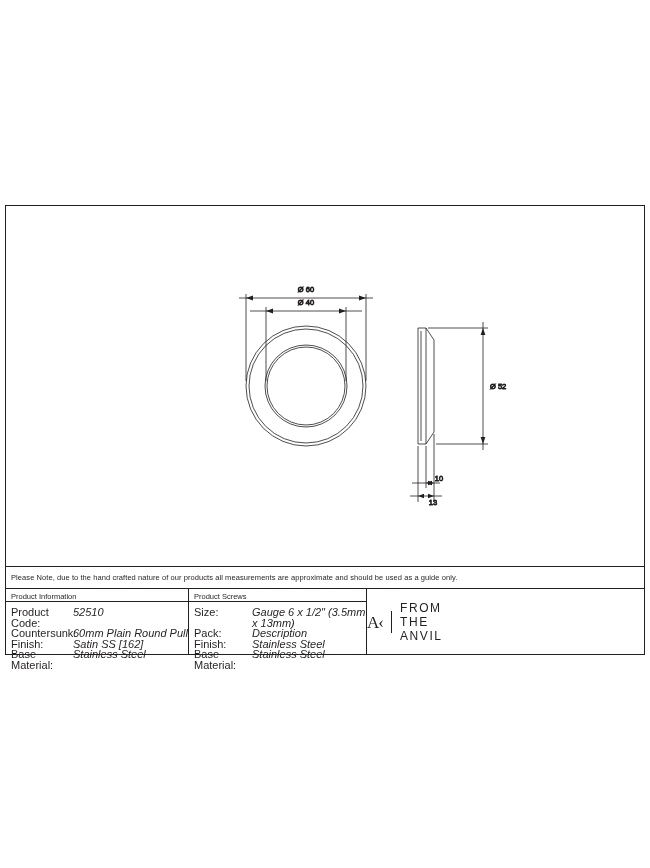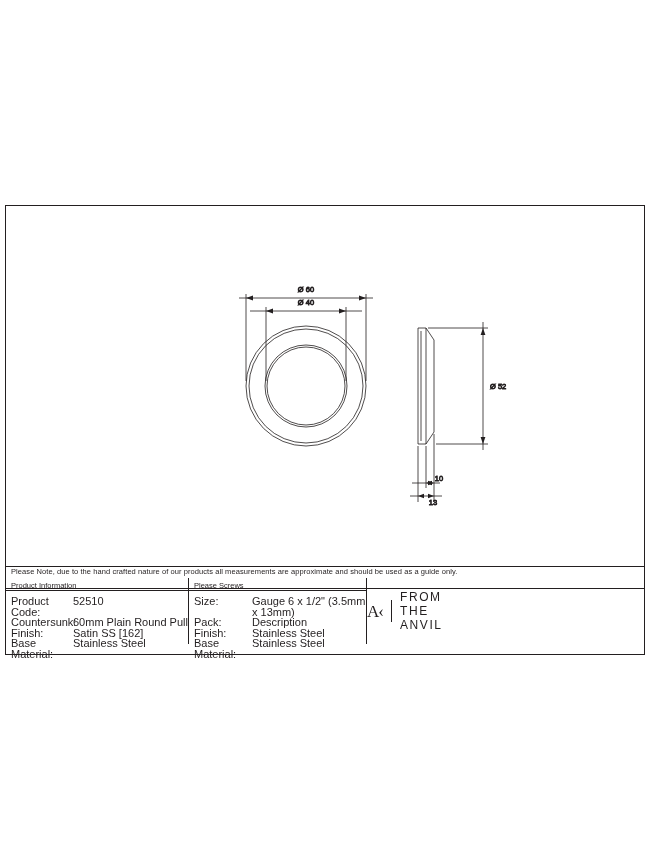--- a/index.html
+++ b/index.html
@@ -39,33 +39,33 @@
   .note-row {
     position: absolute;
     left: 0;
     top: 360px;
     width: 638px;
     height: 23px;
     border-top: 1px solid #231f20;
     border-bottom: 1px solid #231f20;
     box-sizing: border-box;
     display: flex;
-    align-items: flex-start;
+    align-items: center;
   }
   .note-row .note-text {
     font-size: 7.5px;
     padding-left: 5px;
     letter-spacing: 0.01em;
   }
 
   
   .table-row {
     position: absolute;
     left: 0;
-    top: 372px;
+    top: 383px;
     width: 638px;
     height: 66px;
     display: flex;
     align-items: flex-end;
   }
   .col {
     box-sizing: border-box;
     height: 100%;
     position: relative;
   }
@@ -83,21 +83,21 @@
   }
   .col-body {
     padding: 5px 0 0 5px;
     font-size: 11px;
     line-height: 10.5px;
   }
   .kv {
     display: flex;
   }
   .kv .k { width: 62px; flex: none; }
-  .kv .v { flex: 1; }
+  .kv .v { flex: 1; font-style: italic; }
   .kv-fix .k { width: 58px; }
   .plain { display: block; }
 
   
   .logo-cell {
     display: flex;
     align-items: center;
     justify-content: center;
     height: 100%;
     gap: 8px;
@@ -229,21 +229,21 @@
         </div>
         <div class="kv">
           <span class="k">Base Material:</span>
           <span class="v">Stainless Steel</span>
         </div>
       </div>
     </div>
 
 
     <div class="col col-fix">
-      <div class="col-head">Please Screws</div>
+      <div class="col-head">Product Screws</div>
       <div class="col-body">
         <div class="kv kv-fix">
           <span class="k">Size:</span>
           <span class="v">Gauge 6 x 1/2" (3.5mm x 13mm)</span>
         </div>
         <div class="kv kv-fix">
           <span class="k">Pack:</span>
           <span class="v">Description</span>
         </div>
         <div class="kv kv-fix">

